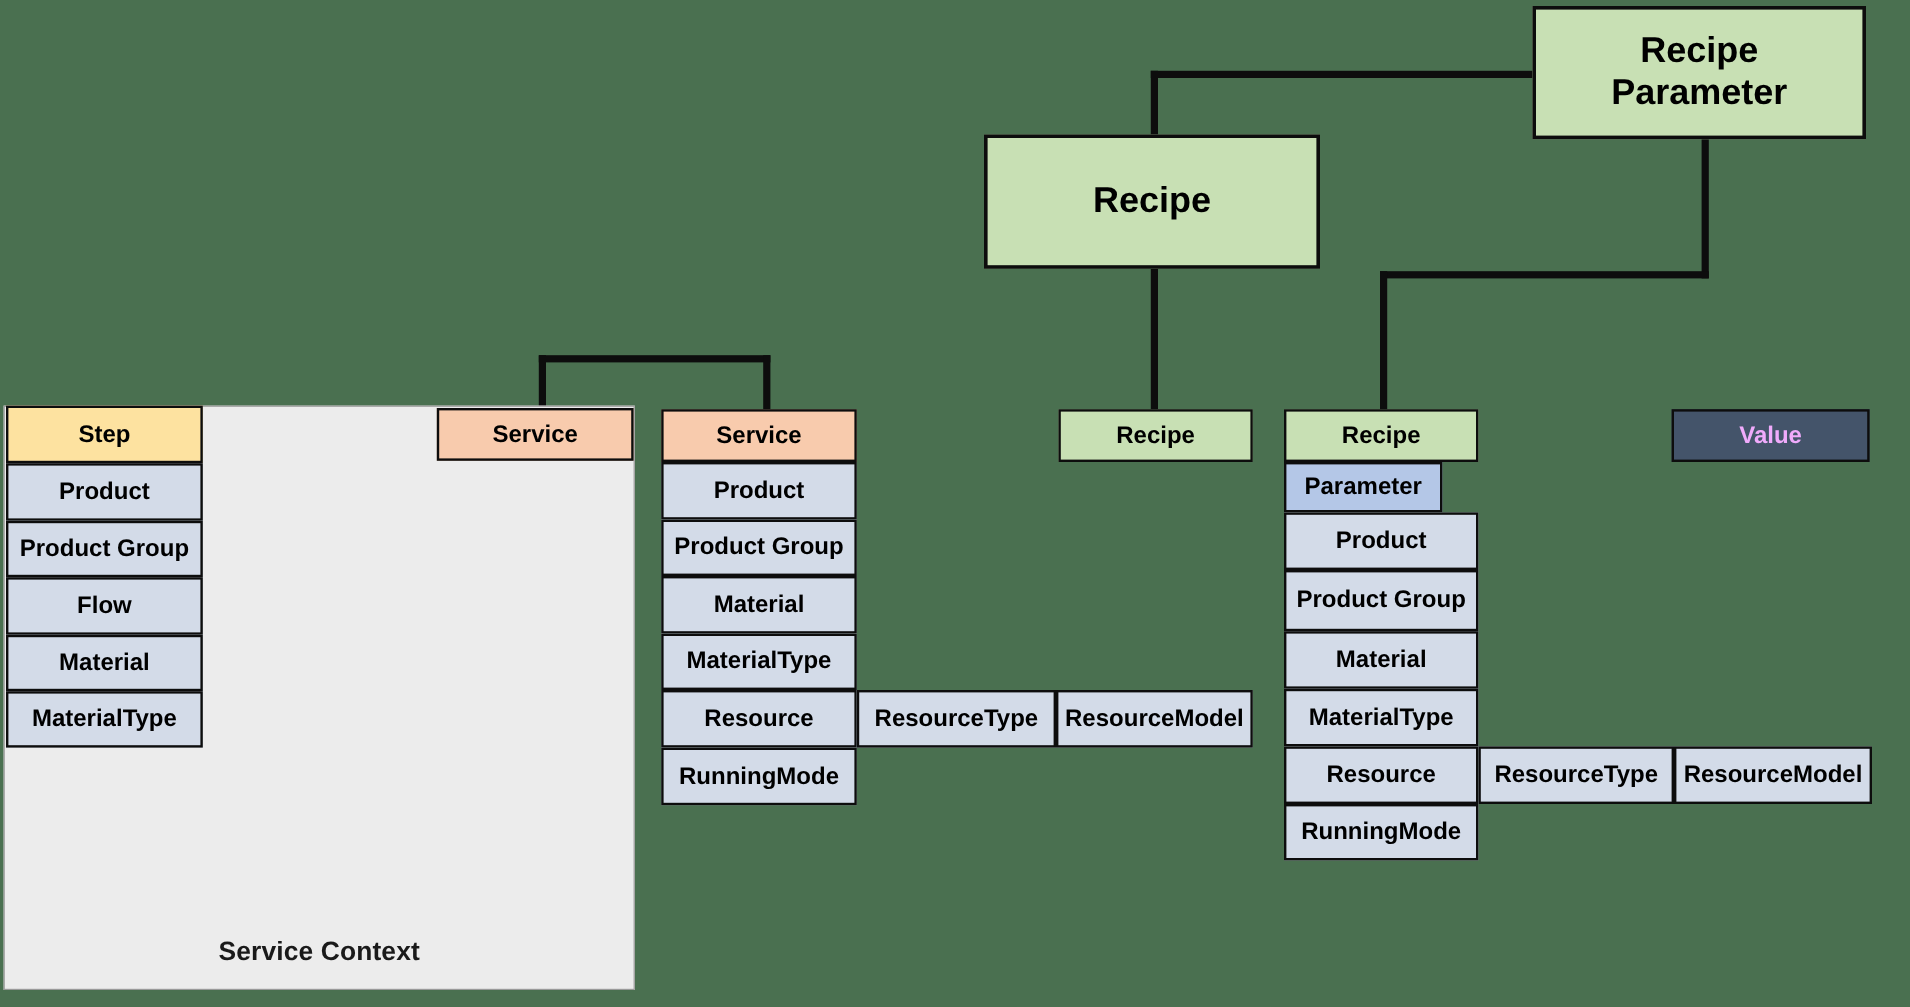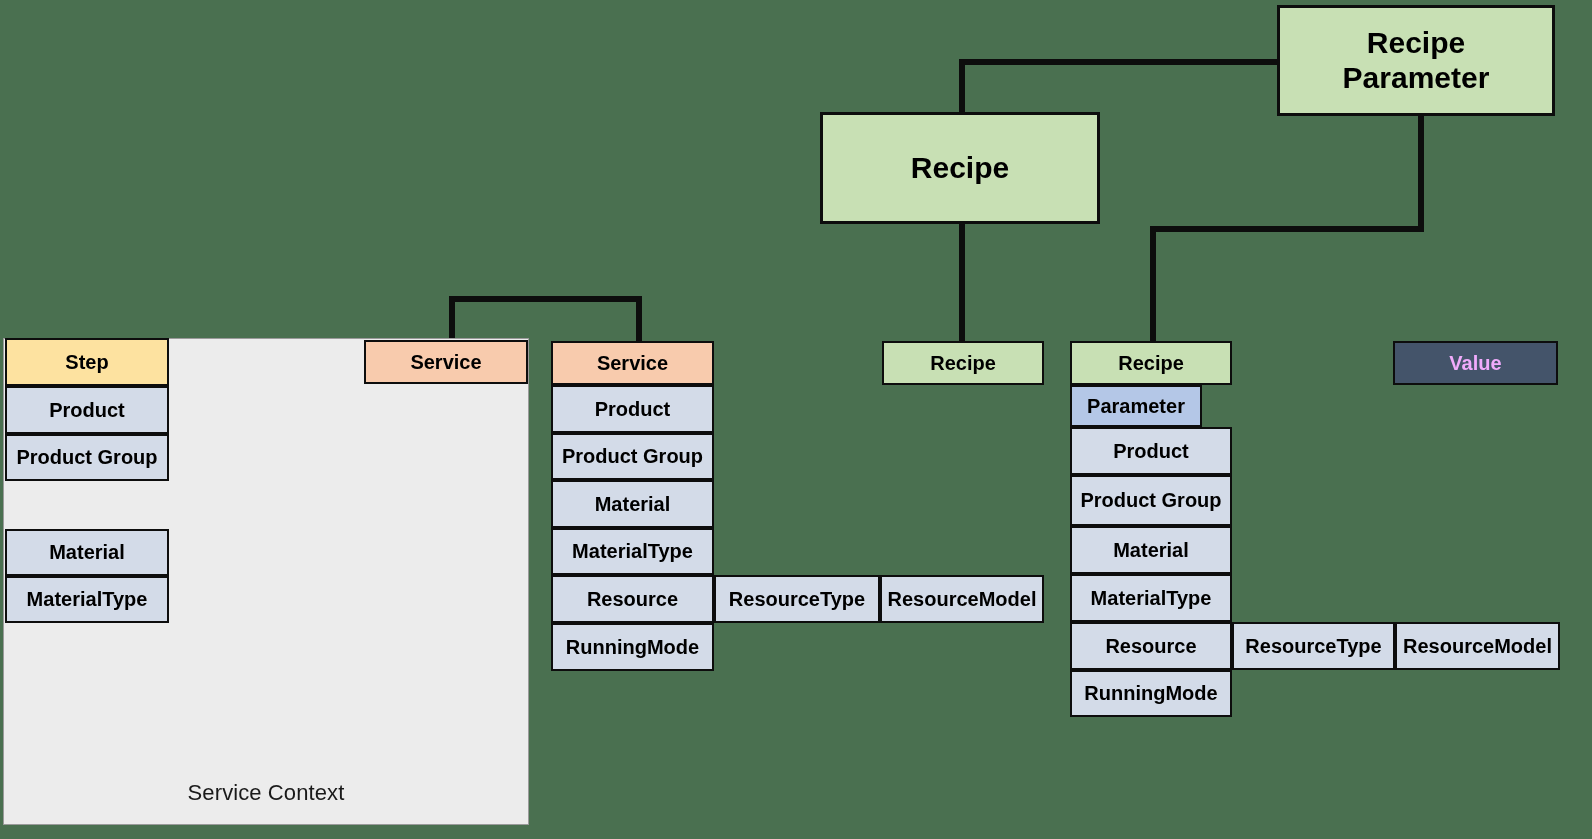--- a/index.html
+++ b/index.html
@@ -47,21 +47,21 @@
     border: 1px solid #9a9a9a;
     z-index: 2;
   }
   .panel-label {
     position: absolute;
     left: 0;
     right: 0;
     bottom: 18px;
     text-align: center;
     font-size: 22px;
-    font-weight: normal;
+    font-weight: bold;
     color: #1a1a1a;
     letter-spacing: .1px;
   }
 
   
   .cell {
     position: absolute;
     box-sizing: border-box;
     border: 2px solid #0d0d0d;
     background: #d3dbe8;
@@ -116,20 +116,23 @@
 
   <div class="cell step" style="left:5px; top:338px; width:164px; height:48px;">
     <span>Step</span>
   </div>
   <div class="cell" style="left:5px; top:386px; width:164px; height:48px;">
     <span>Product</span>
   </div>
   <div class="cell" style="left:5px; top:434px; width:164px; height:47px;">
     <span>Product Group</span>
   </div>
+  <div class="cell" style="left:5px; top:481px; width:164px; height:48px;">
+    <span>Flow</span>
+  </div>
   <div class="cell" style="left:5px; top:529px; width:164px; height:47px;">
     <span>Material</span>
   </div>
   <div class="cell" style="left:5px; top:576px; width:164px; height:47px;">
     <span>MaterialType</span>
   </div>
   <div class="cell service" style="left:364px; top:340px; width:164px; height:44px;">
     <span>Service</span>
   </div>
 

